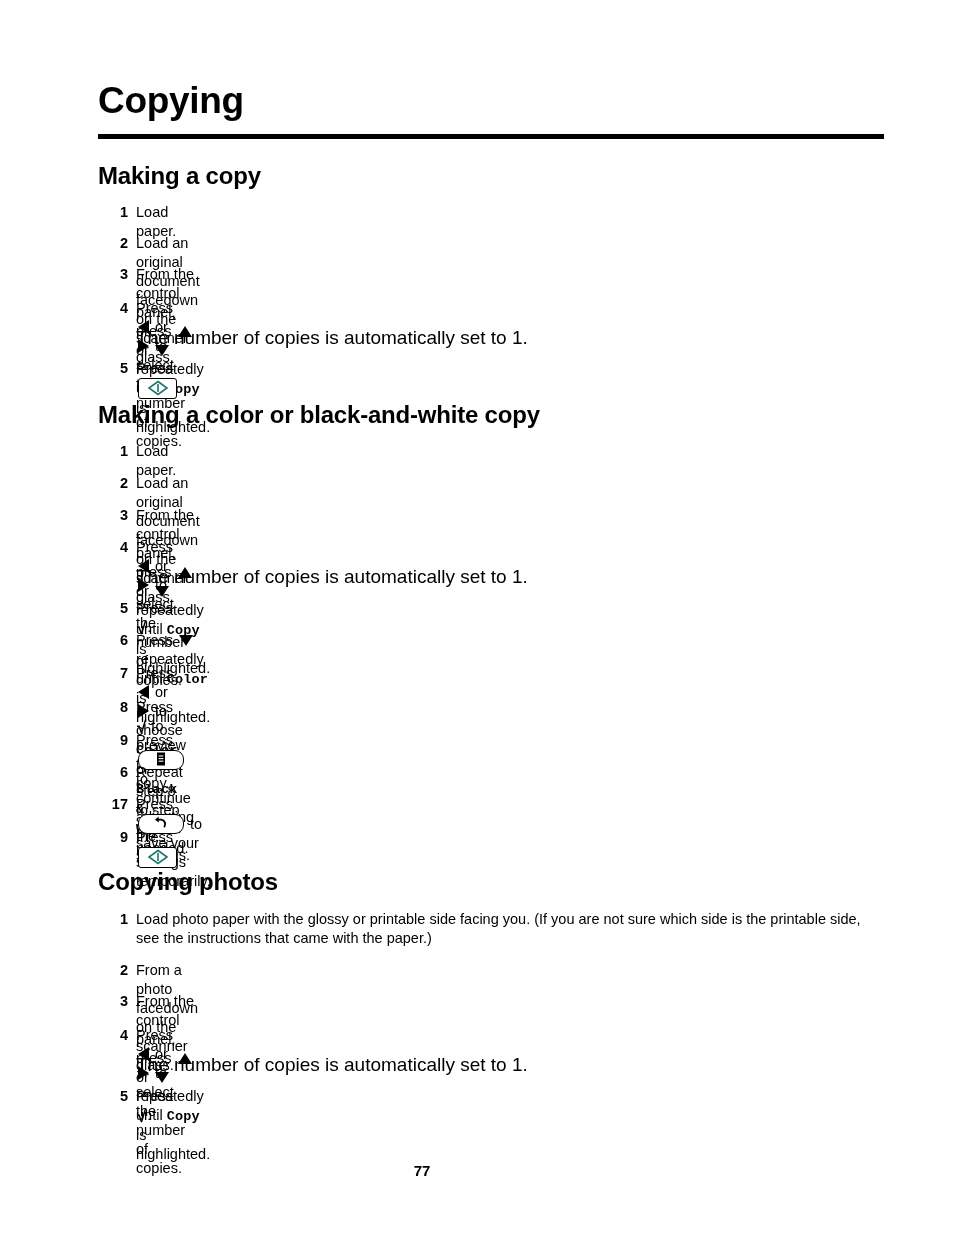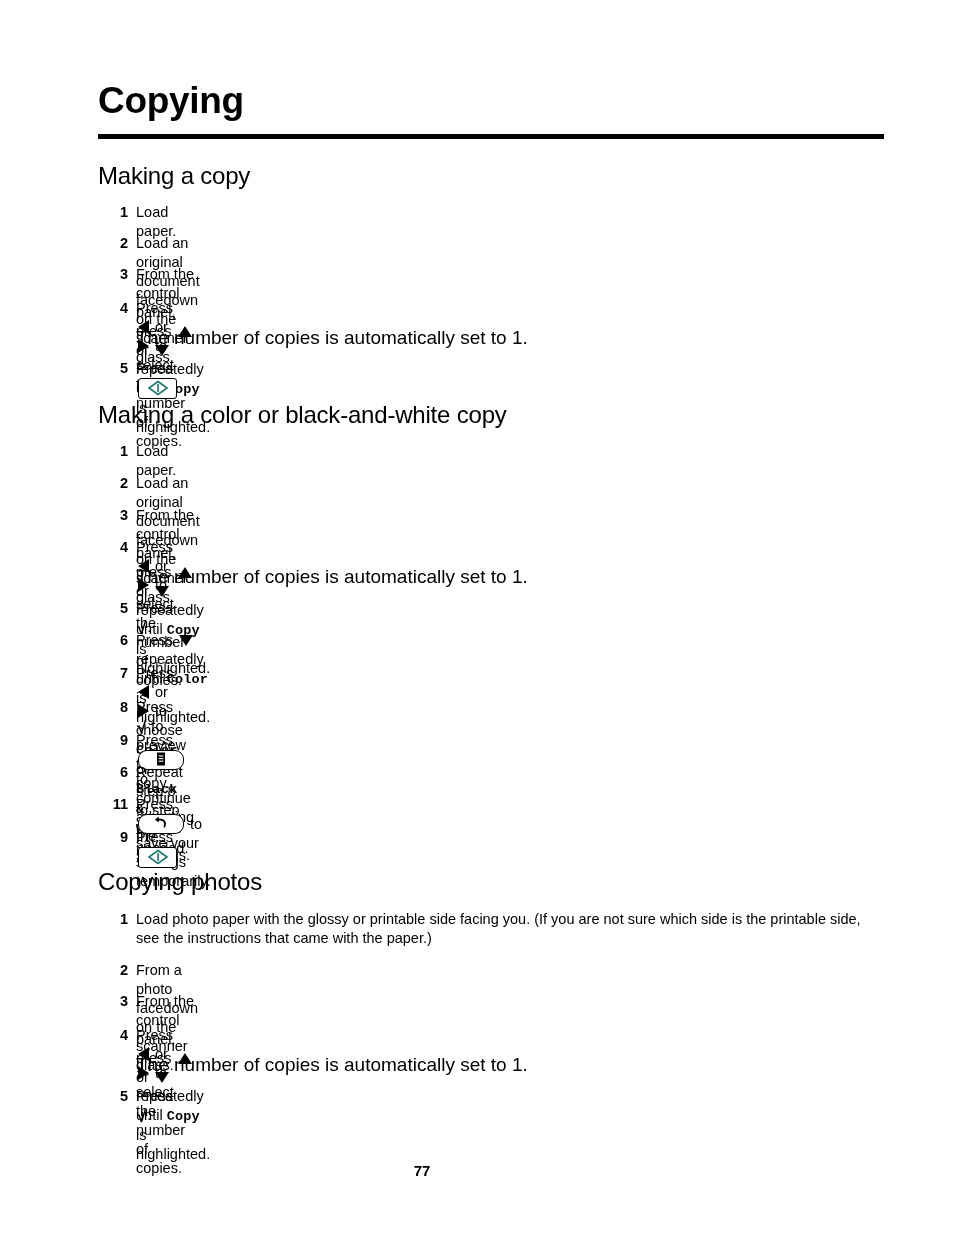--- a/index.html
+++ b/index.html
@@ -38,21 +38,21 @@
     left: 82px;
     top: 134px;
     width: 786px;
     height: 5px;
     background: #000;
   }
 
   
   .section-heading {
     position: absolute;
-    font-weight: normal;
+    font-weight: bold;
     font-size: 24px;
     line-height: 1.0;
     letter-spacing: -0.2px;
     white-space: nowrap;
   }
 
   
   .step {
     position: absolute;
     display: block;
@@ -262,21 +262,21 @@
             <line x1="4.6" y1="10.2" x2="9.4" y2="10.2" stroke="#fff" stroke-width="1.1"></line>
           </svg></span><span> to continue adjusting the settings.</span></span>
   </div>
 
   <div class="step" style="left:84px; top:763px;">
     <span class="step-num">6</span>
     <span class="step-text">Repeat step 8 to step 9 as needed.</span>
   </div>
 
   <div class="step" style="left:84px; top:795px;">
-    <span class="step-num">11</span>
+    <span class="step-num">17</span>
     <span class="step-text"><span>Press </span><span class="key key-back"><svg width="16" height="15" viewBox="0 0 16 15">
             <path d="M11.5 11.5 C 12.8 9.2, 12.2 5.2, 8.2 4.6 L 4.2 4.6" fill="none" stroke="#000" stroke-width="1.9" stroke-linecap="round"></path>
             <polygon points="5.6,1.4 2.0,4.7 5.9,7.6" fill="#000"></polygon>
           </svg></span><span> to save your settings temporarily.</span></span>
   </div>
 
   <div class="step" style="left:84px; top:828px;">
     <span class="step-num">9</span>
     <span class="step-text"><span>Press </span><span class="key key-start"><svg width="30" height="18" viewBox="0 0 30 18">
             <polygon points="15,2.5 24,9 15,15.5 6,9" fill="none" stroke="#17786c" stroke-width="1.6"></polygon>

